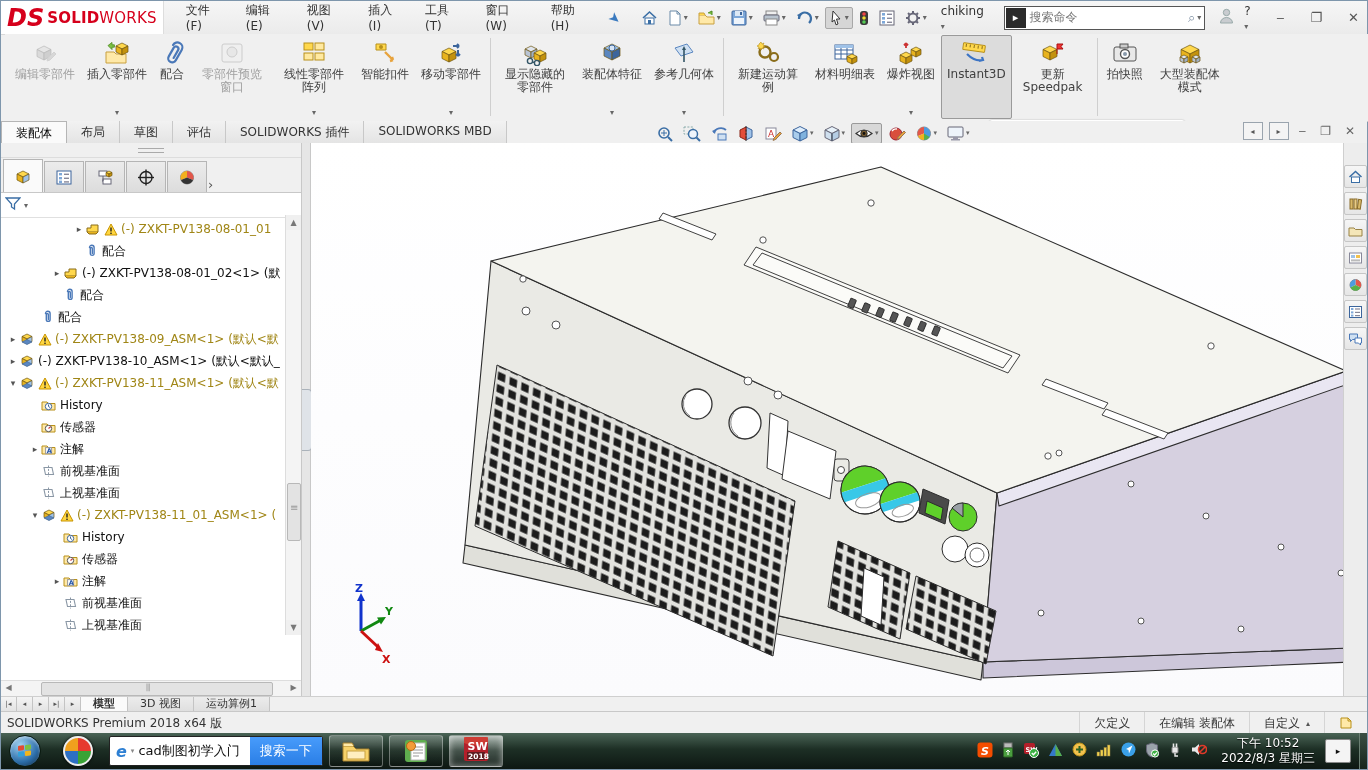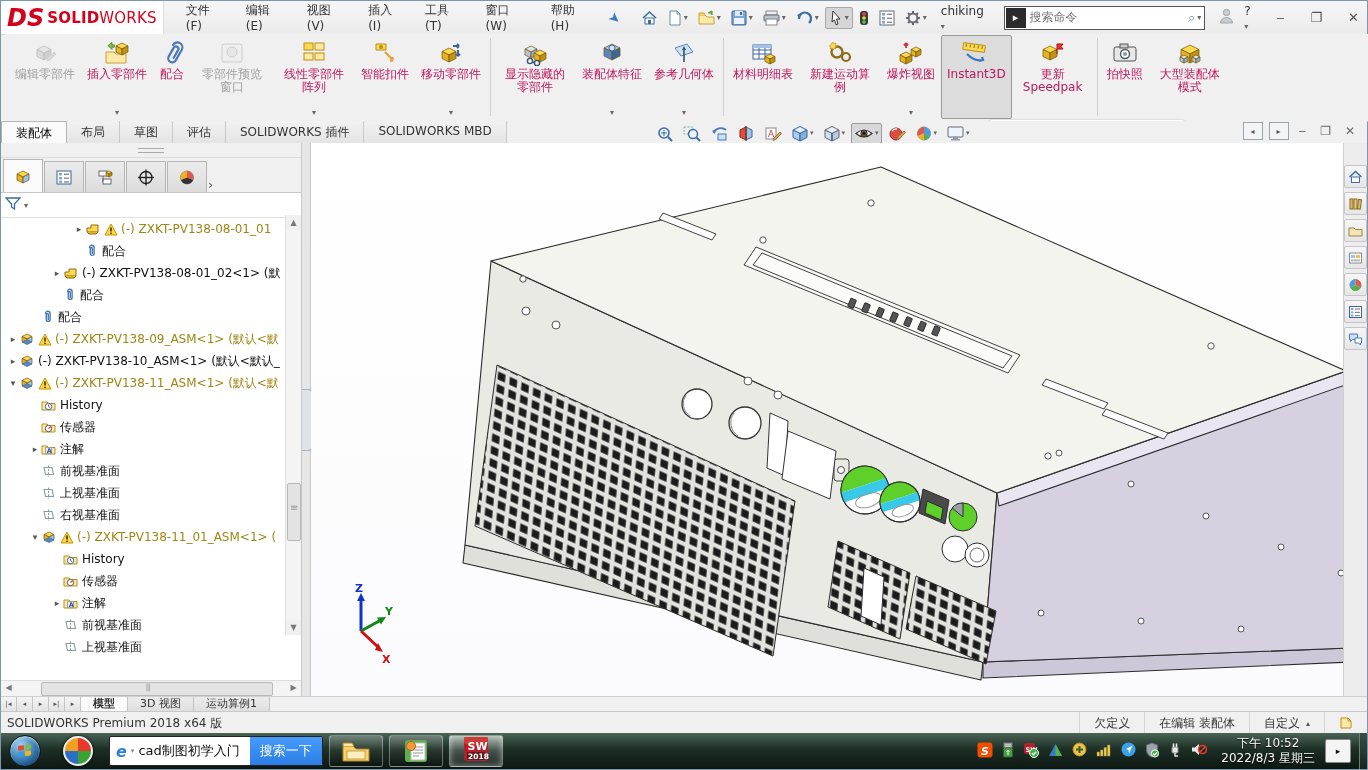--- a/index.html
+++ b/index.html
@@ -25,21 +25,21 @@
   #searchbox .stext{flex:1;color:#777;}
   #searchbox .mag{color:#7a8ca0;font-size:13px;margin-right:2px;}
   #searchbox .dd{font-size:8px;color:#666;margin-right:3px;}
   #title-right{display:flex;align-items:center;margin-left:14px;gap:10px;}
   .winctl{color:#555;font-size:13px;padding:2px 8px;}
   
   #ribbon{position:absolute;left:4px;top:33px;width:100%;height:87px;background:#f0f0f0;border-bottom:1px solid #c8c8c8;}
   #ribbon-row{display:flex;align-items:stretch;height:86px;padding-left:4px;}
   .rbtn{display:flex;flex-direction:column;align-items:center;justify-content:flex-start;padding:4px 5px 1px;margin:1px 0;border:1px solid transparent;border-radius:2px;max-width:70px;text-align:center;}
   .rbtn .ric{height:26px;display:flex;align-items:center;}
-  .rbtn .rlabel{font-size:12px;line-height:1.12;margin-top:2px;color:#be185d;}
+  .rbtn .rlabel{font-size:12px;line-height:1.12;margin-top:2px;color:#404040;}
   .rbtn.disabled .rlabel{color:#a0a0a0;}
   .rbtn.disabled svg{opacity:.35;filter:grayscale(1);}
   .rbtn.pressed{background:#dcdcdc;border-color:#9a9a9a;}
   .rbtn .dd{font-size:8px;color:#666;margin-top:auto;}
   .rsep{width:1px;background:#cfcfcf;margin:4px 3px;}
   
   #imebar{position:absolute;right:186px;top:85px;height:27px;background:#fff;border:1px solid #e0e0e0;border-radius:3px;display:flex;align-items:center;padding:0 6px;gap:8px;box-shadow:0 1px 2px rgba(0,0,0,.15);}
   #imebar .slogo{color:#fff;background:linear-gradient(135deg,#ff7a00,#f43e00);font-weight:bold;font-style:italic;border-radius:4px;width:22px;height:22px;display:flex;align-items:center;justify-content:center;font-size:15px;margin-left:-14px;}
   #imebar .iitem{color:#2a6fc9;font-size:13px;display:flex;align-items:center;}
   
@@ -372,44 +372,44 @@
               <path d="M13,6 l-2,4 h4 z" fill="#356"></path>
             </svg>
           </div>
           <div class="rlabel">参考几何体</div>
           <div class="dd">▾</div>
         </div>
         <div class="rsep"></div>
         <div class="rbtn">
           <div class="ric">
             <svg width="26" height="26" viewBox="0 0 26 26">
+              <circle cx="10" cy="12" r="5.5" fill="none" stroke="#8a6d1a" stroke-width="2.4"></circle>
+              <circle cx="19" cy="17" r="4" fill="none" stroke="#8a6d1a" stroke-width="2.2"></circle>
+              <path d="M4,4 l2,-2 1,2 2,-1 -1,2 2,1 -2,1 1,2 -2,-1 -1,2 -1,-2 -2,1 1,-2 -2,-1 2,-1 z" fill="#ffd84d" stroke="#b8901a" stroke-width=".6"></path>
+            </svg>
+          </div>
+          <div class="rlabel">新建运动算例</div>
+        </div>
+        <div class="rbtn">
+          <div class="ric">
+            <svg width="26" height="26" viewBox="0 0 26 26">
               <rect x="3" y="5" width="18" height="14" fill="#fff" stroke="#3c659c"></rect>
               <line x1="3" y1="10" x2="21" y2="10" stroke="#3c659c"></line>
               <line x1="3" y1="14" x2="21" y2="14" stroke="#3c659c"></line>
               <line x1="9" y1="5" x2="9" y2="19" stroke="#3c659c"></line>
               <line x1="15" y1="5" x2="15" y2="19" stroke="#3c659c"></line>
               <rect x="3" y="5" width="18" height="3" fill="#9fc2e8"></rect>
               <g stroke="#6d5510" stroke-width=".7">
                 <polygon points="20,14 25,16.5 20,19 15,16.5" fill="#ffd84d"></polygon>
                 <polygon points="15,16.5 20,19 20,24 15,21.5" fill="#e8b31e"></polygon>
                 <polygon points="25,16.5 20,19 20,24 25,21.5" fill="#c3920e"></polygon>
               </g>
             </svg>
           </div>
           <div class="rlabel">材料明细表</div>
-        </div>
-        <div class="rbtn">
-          <div class="ric">
-            <svg width="26" height="26" viewBox="0 0 26 26">
-              <circle cx="10" cy="12" r="5.5" fill="none" stroke="#8a6d1a" stroke-width="2.4"></circle>
-              <circle cx="19" cy="17" r="4" fill="none" stroke="#8a6d1a" stroke-width="2.2"></circle>
-              <path d="M4,4 l2,-2 1,2 2,-1 -1,2 2,1 -2,1 1,2 -2,-1 -1,2 -1,-2 -2,1 1,-2 -2,-1 2,-1 z" fill="#ffd84d" stroke="#b8901a" stroke-width=".6"></path>
-            </svg>
-          </div>
-          <div class="rlabel">新建运动算例</div>
         </div>
         <div class="rbtn">
           <div class="ric">
             <svg width="26" height="26" viewBox="0 0 26 26">
               <g stroke="#6d5510" stroke-width=".7">
                 <polygon points="8,12 14,15 8,18 2,15" fill="#ffd84d"></polygon>
                 <polygon points="2,15 8,18 8,24 2,21" fill="#e8b31e"></polygon>
                 <polygon points="14,15 8,18 8,24 14,21" fill="#c3920e"></polygon>
               </g>
               <g stroke="#6d5510" stroke-width=".7">
@@ -874,30 +874,20 @@
           </div>
           <div class="trow" style="padding-left: 28px;">
             <span class="exp"></span>
             <span class="ticon">
               <svg width="15" height="14" viewBox="0 0 15 14">
                 <polygon points="3,3.5 11,3.5 12.5,10.5 4.5,10.5" fill="none" stroke="#8a97a5" stroke-width="1.1"></polygon>
                 <line x1="7.5" y1="1.5" x2="7.5" y2="12.5" stroke="#8a97a5" stroke-dasharray="2,1.4"></line>
               </svg>
             </span>
             <span class="tlabel">上视基准面</span>
-          </div>
-          <div class="trow" style="padding-left: 28px;">
-            <span class="exp"></span>
-            <span class="ticon">
-              <svg width="15" height="14" viewBox="0 0 15 14">
-                <polygon points="3,3.5 11,3.5 12.5,10.5 4.5,10.5" fill="none" stroke="#8a97a5" stroke-width="1.1"></polygon>
-                <line x1="7.5" y1="1.5" x2="7.5" y2="12.5" stroke="#8a97a5" stroke-dasharray="2,1.4"></line>
-              </svg>
-            </span>
-            <span class="tlabel">右视基准面</span>
           </div>
           <div class="trow" style="padding-left: 28px;">
             <span class="exp">▾</span>
             <span class="ticon">
               <svg width="15" height="14" viewBox="0 0 15 14">
                 <g stroke="#6d5510" stroke-width=".7">
                   <polygon points="8,2 13,4.5 8,7 3,4.5" fill="#ffd84d"></polygon>
                   <polygon points="3,4.5 8,7 8,12 3,9.5" fill="#e8b31e"></polygon>
                   <polygon points="13,4.5 8,7 8,12 13,9.5" fill="#9fc2e8"></polygon>
                 </g>

